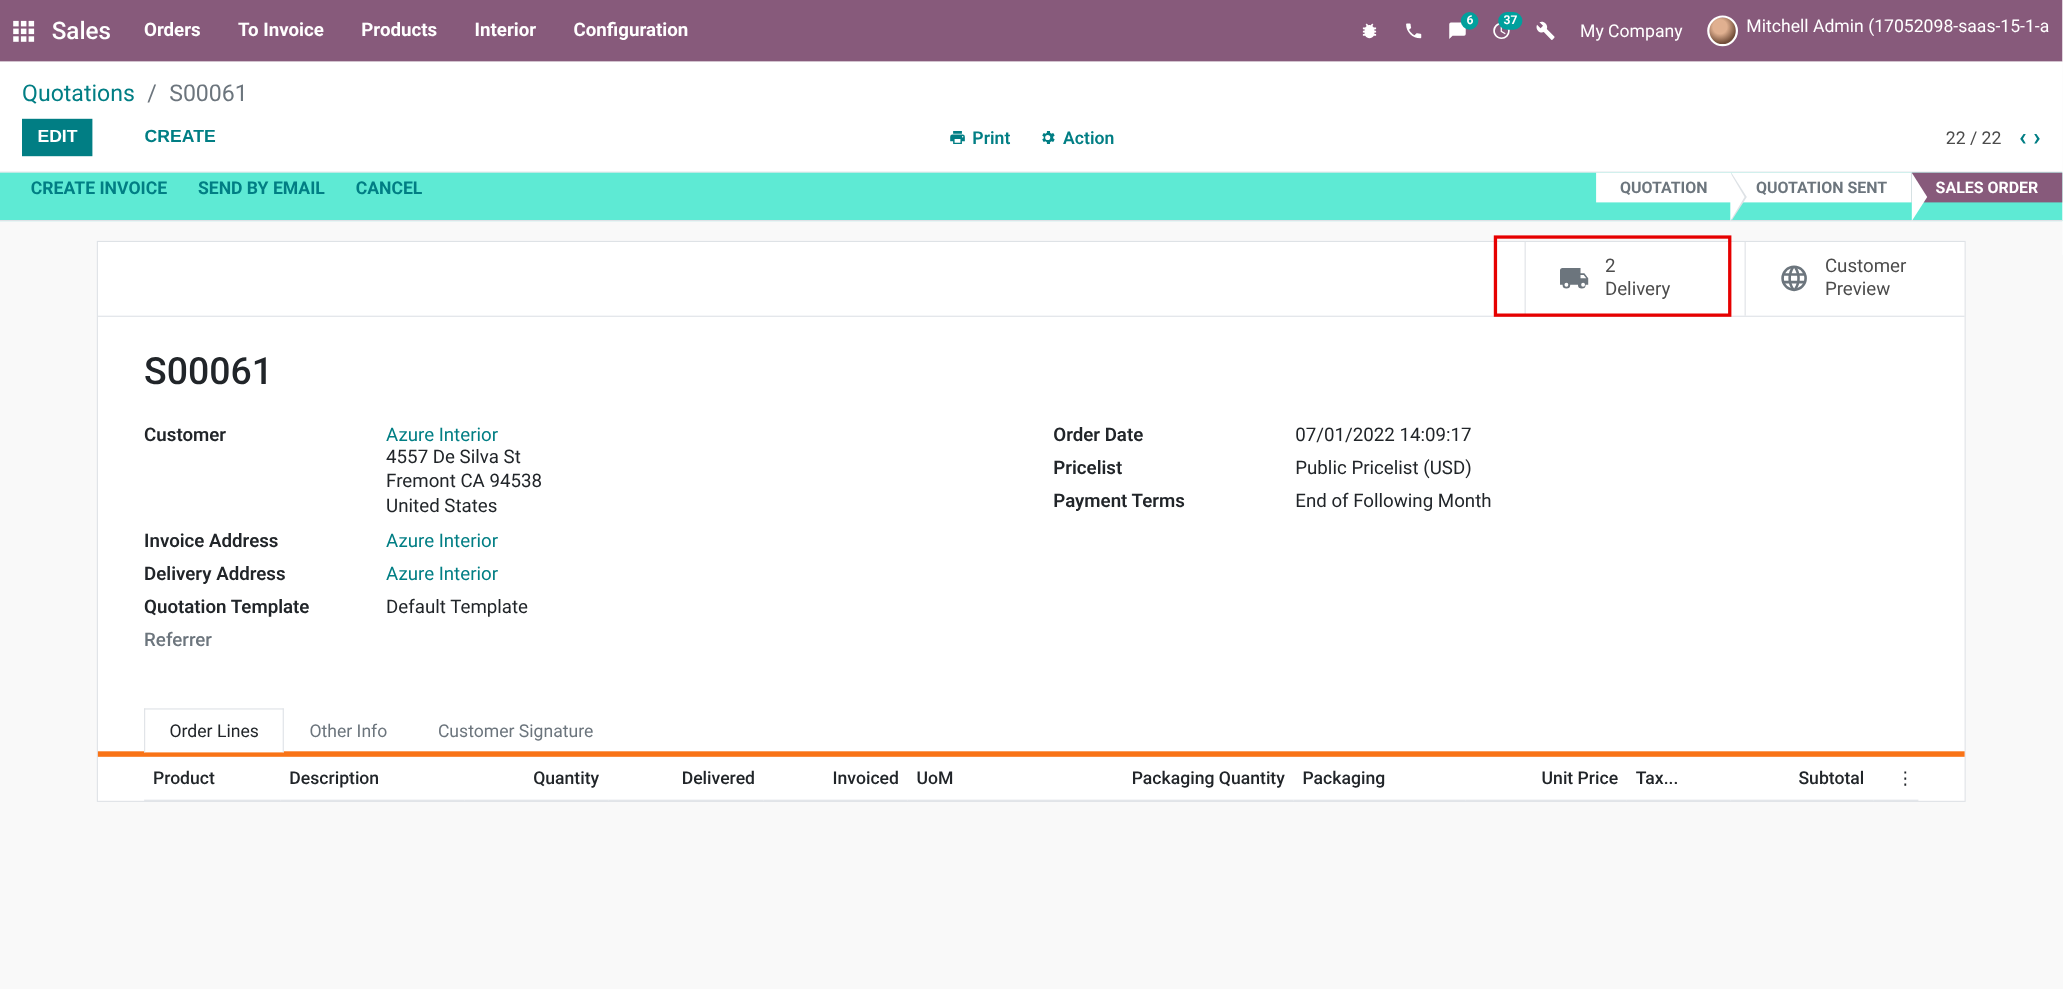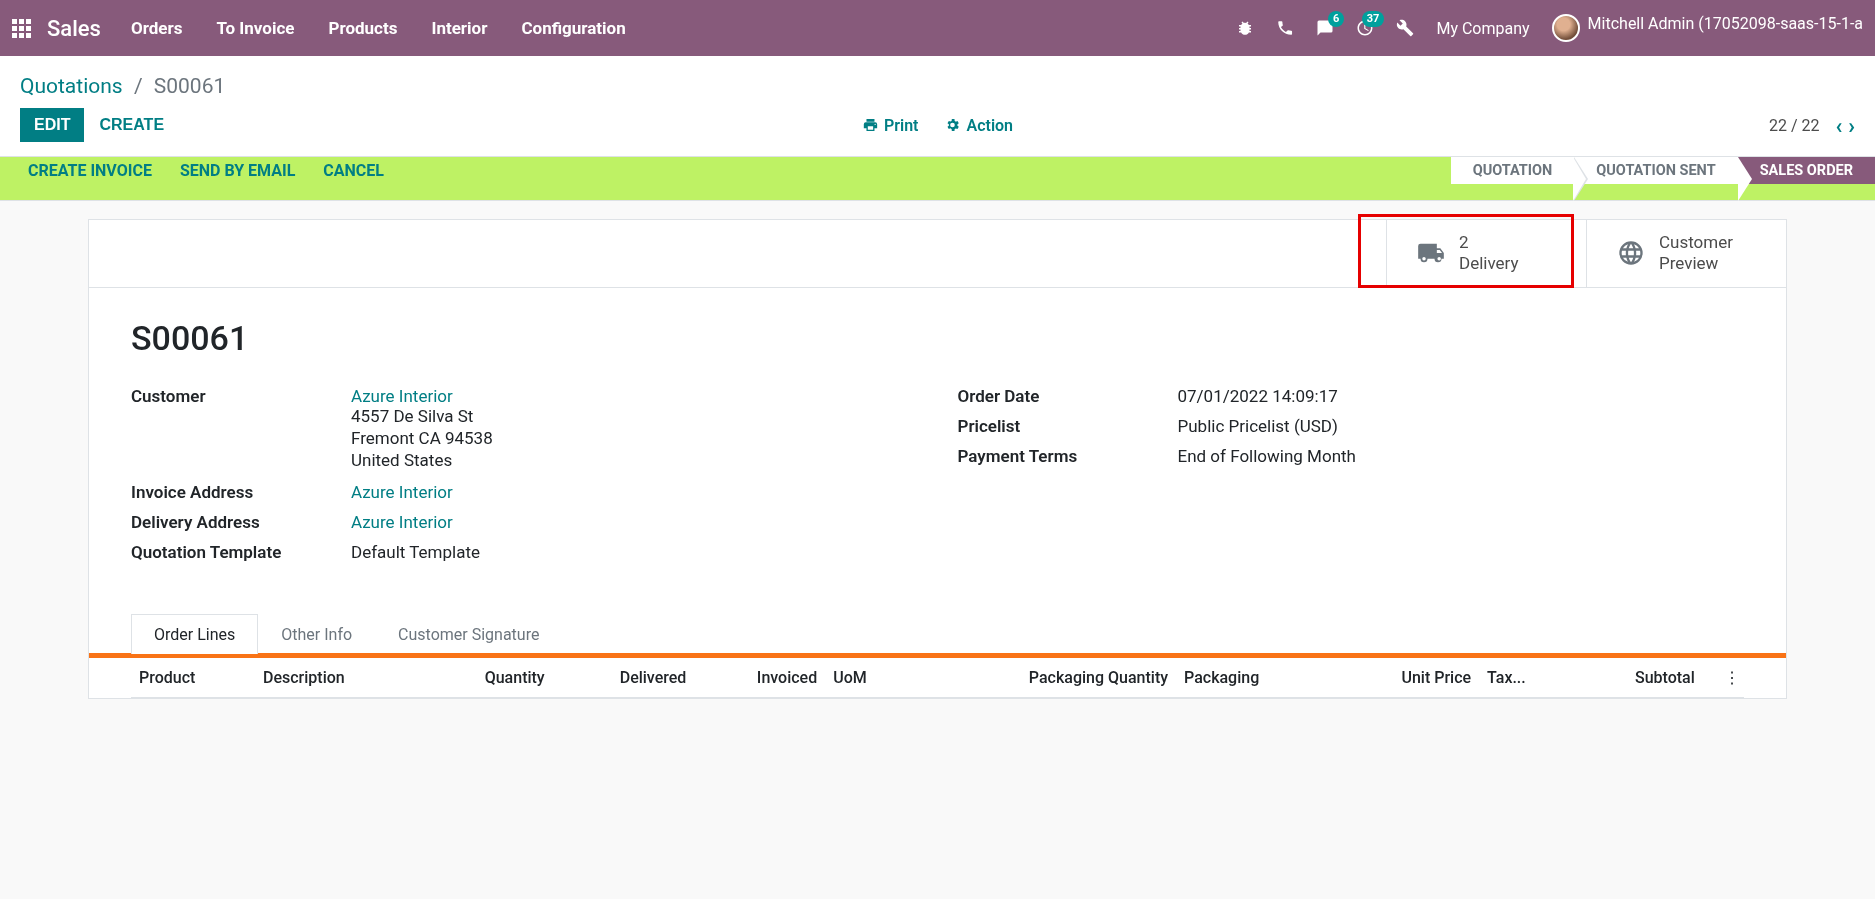--- a/index.html
+++ b/index.html
@@ -72,21 +72,21 @@
     display: flex; align-items: center;
     padding: 18px 20px 10px 20px;
   }
   .breadcrumb { font-size: 21px; color: #6c757d; }
   .breadcrumb .link { color: #017e84; cursor: pointer; }
   .breadcrumb .sep { margin: 0 6px; color: #6c757d; }
   .cp-bottom {
     display: flex; align-items: center;
     padding: 0 20px 14px 20px;
   }
-  .cp-left { display: flex; align-items: center; gap: 1px; }
+  .cp-left { display: flex; align-items: center; gap: 33px; }
   .btn {
     border: none; cursor: pointer;
     font-size: 16px; font-weight: 600;
     padding: 8px 14px;
     background: transparent; color: #017e84;
     text-transform: uppercase;
   }
   .btn-primary { background: #017e84; color: #fff; }
   .cp-center {
     position: absolute; left: 50%; transform: translateX(-50%);
@@ -99,21 +99,21 @@
   .cp-center svg { width: 16px; height: 16px; fill: #017e84; }
   .cp-right {
     margin-left: auto; display: flex; align-items: center; gap: 16px;
     color: #4c4c4c; font-size: 16px;
   }
   .pager-arrows { display: flex; gap: 6px; }
   .pager-arrows span { cursor: pointer; color: #017e84; font-size: 22px; font-weight: 700; }
 
   
   .statusbar {
-    background: #bef264;
+    background: #5eead4;
     border-bottom: 1px solid #dee2e6;
     display: flex; align-items: center;
     padding: 0 0 16px 28px;
     height: 44px;
   }
   .statusbar-left { display: flex; gap: 28px; }
   .statusbar-left a {
     color: #017e84; font-weight: 700; font-size: 16px;
     text-transform: uppercase; cursor: pointer;
   }
@@ -366,20 +366,24 @@
           <div class="field-label">Invoice Address</div>
           <div class="field-value link">Azure Interior</div>
         </div>
         <div class="field-row">
           <div class="field-label">Delivery Address</div>
           <div class="field-value link">Azure Interior</div>
         </div>
         <div class="field-row">
           <div class="field-label">Quotation Template</div>
           <div class="field-value">Default Template</div>
+        </div>
+        <div class="field-row">
+          <div class="field-label muted">Referrer</div>
+          <div class="field-value"></div>
         </div>
       </div>
       <div class="col">
         <div class="field-row">
           <div class="field-label">Order Date</div>
           <div class="field-value">07/01/2022 14:09:17</div>
         </div>
         <div class="field-row">
           <div class="field-label">Pricelist</div>
           <div class="field-value">Public Pricelist (USD)</div>

